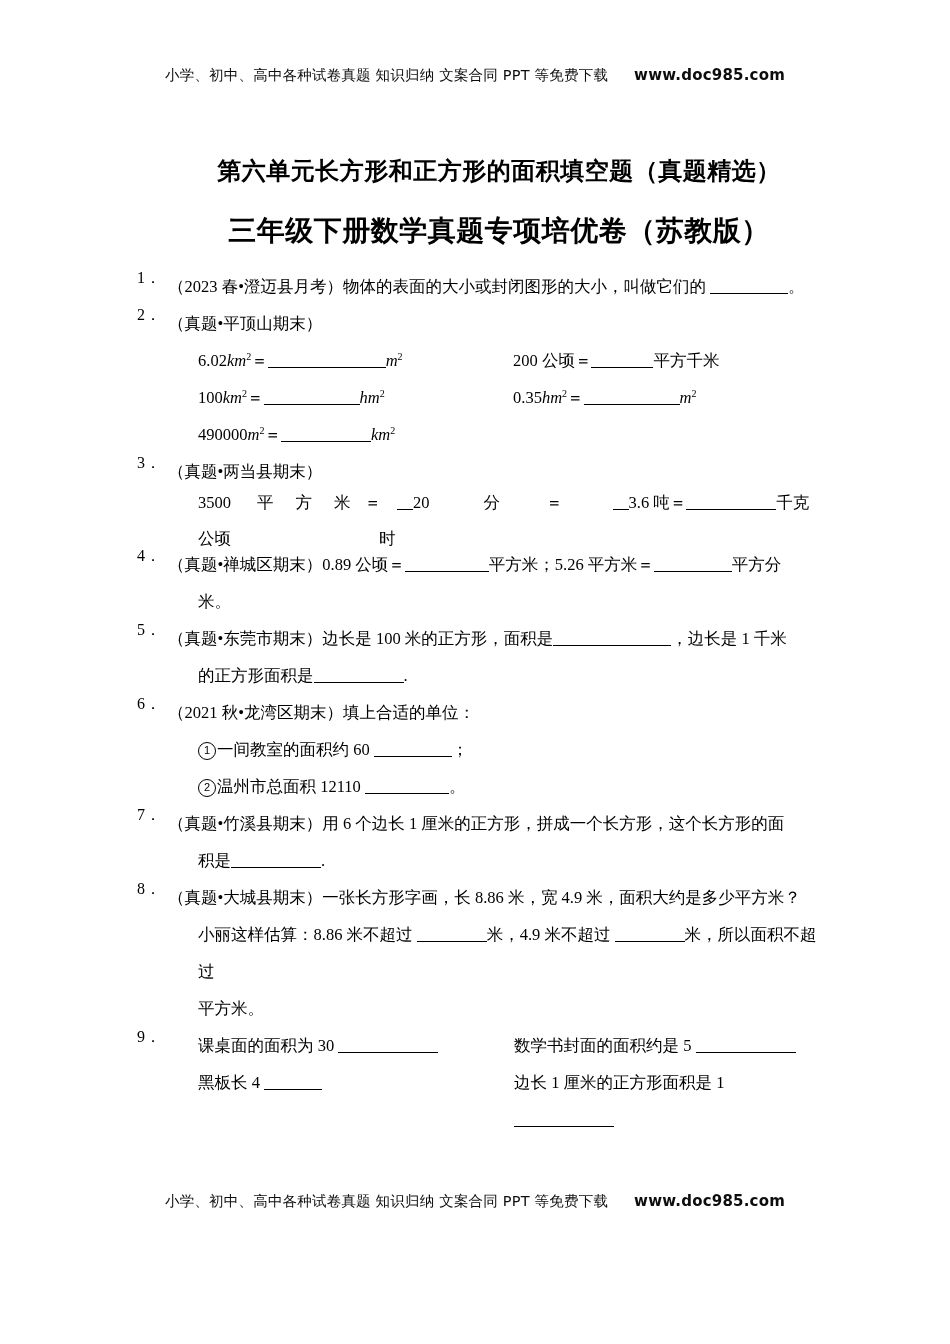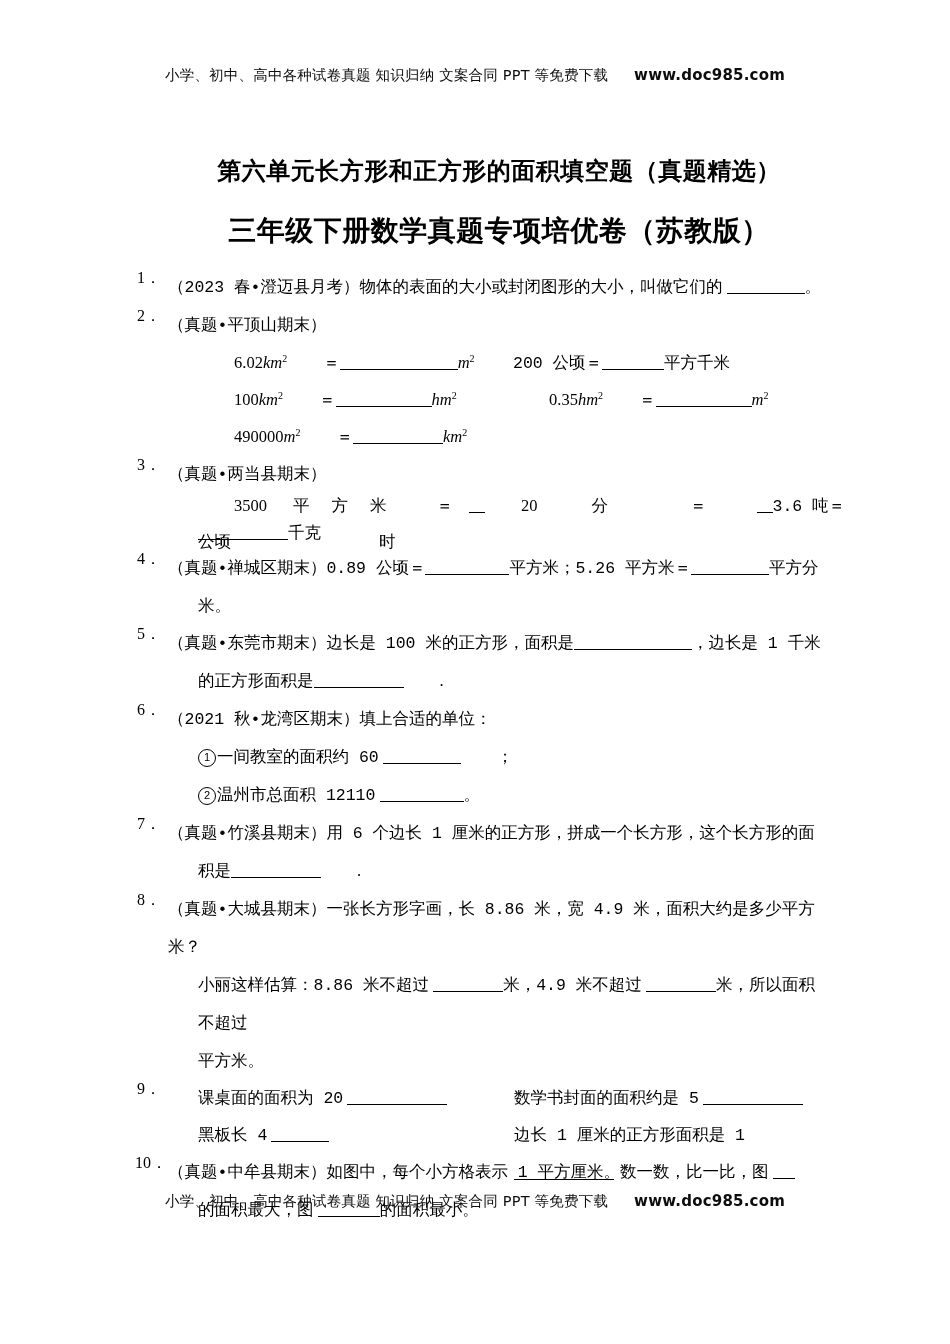--- a/index.html
+++ b/index.html
@@ -103,21 +103,21 @@
   .bl.w100 { width: 100px; }
   .bl.w118 { width: 118px; }
   .bl.w16  { width: 16px; }
   .bl.w22  { width: 22px; }
 
   
   .mu {
     font-family: "Liberation Serif", "DejaVu Serif", serif;
     font-style: italic;
   }
-  .mn { font-family: "Liberation Serif", serif; font-style: normal; margin-left: 36px; }
+  .mn { font-family: "Liberation Serif", serif; font-style: normal; }
   sup.ex {
     font-size: 10px;
     vertical-align: super;
     line-height: 0;
     font-style: normal;
   }
 
   
   .conv-row {
     position: relative;
@@ -172,21 +172,21 @@
     position: relative;
     padding-left: 30px;
     height: 37px;
     line-height: 37px;
   }
   .col-right {
     position: absolute;
     left: 346px;
     top: 0;
   }
-  .cjk { font-family: Liberation Mono, monospace; }
+  .cjk { font-family: Liberation Serif, serif; }
 </style>
 </head>
 <body>
 
 <div class="page">
 
   <div class="runner" id="page-header">
     <span class="zh">小学、初中、高中各种试卷真题 知识归纳 文案合同 PPT 等免费下载</span><span class="gap"></span><span class="url">www.doc985.com</span>
   </div>
 
@@ -287,40 +287,29 @@
         <span class="cjk">小丽这样估算：8.86 米不超过</span>
         <span class="bl w70"></span><span class="cjk">米，4.9 米不超过</span>
         <span class="bl w70"></span><span class="cjk">米，所以面积不超过</span>
       </div>
       <div class="q-line indent">平方米。</div>
     </div>
 
     <div class="q">
       <span class="q-num">9．</span>
       <div class="two-col">
-        <span class="cjk">课桌面的面积为 20</span> <span class="bl w100"></span>
+        <span class="cjk">课桌面的面积为 30</span> <span class="bl w100"></span>
         <span class="col-right"><span class="cjk">数学书封面的面积约是 5</span> <span class="bl w100"></span></span>
       </div>
       <div class="two-col">
         <span class="cjk">黑板长 4</span> <span class="bl w58"></span>
         <span class="col-right"><span class="cjk">边长 1 厘米的正方形面积是 1</span> <span class="bl w100"></span></span>
       </div>
     </div>
 
-    <div class="q">
-      <span class="q-num wide">10．</span>
-      <div class="q-line">
-        <span class="cjk">（真题•中牟县期末）</span><span class="cjk">如图中，每个小方格表示 1 平方厘米。数一数，比一比，图</span>
-        <span class="bl w22"></span>
-      </div>
-      <div class="q-line indent">
-        <span class="cjk">的面积最大，图</span>
-        <span class="bl w62"></span><span class="cjk">的面积最小。</span>
-      </div>
-    </div>
 
   </div>
 
   <div class="runner" id="page-footer">
     <span class="zh">小学、初中、高中各种试卷真题 知识归纳 文案合同 PPT 等免费下载</span><span class="gap"></span><span class="url">www.doc985.com</span>
   </div>
 
 </div>
 
 </body></html>

